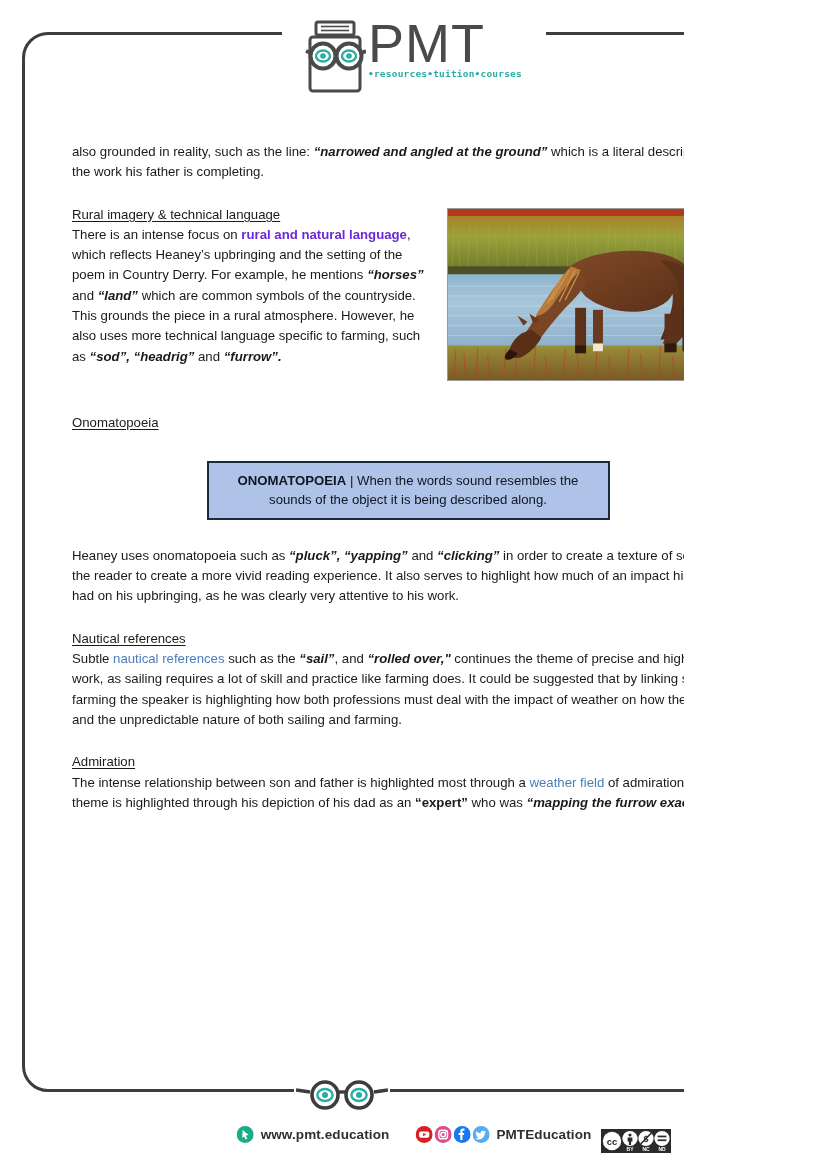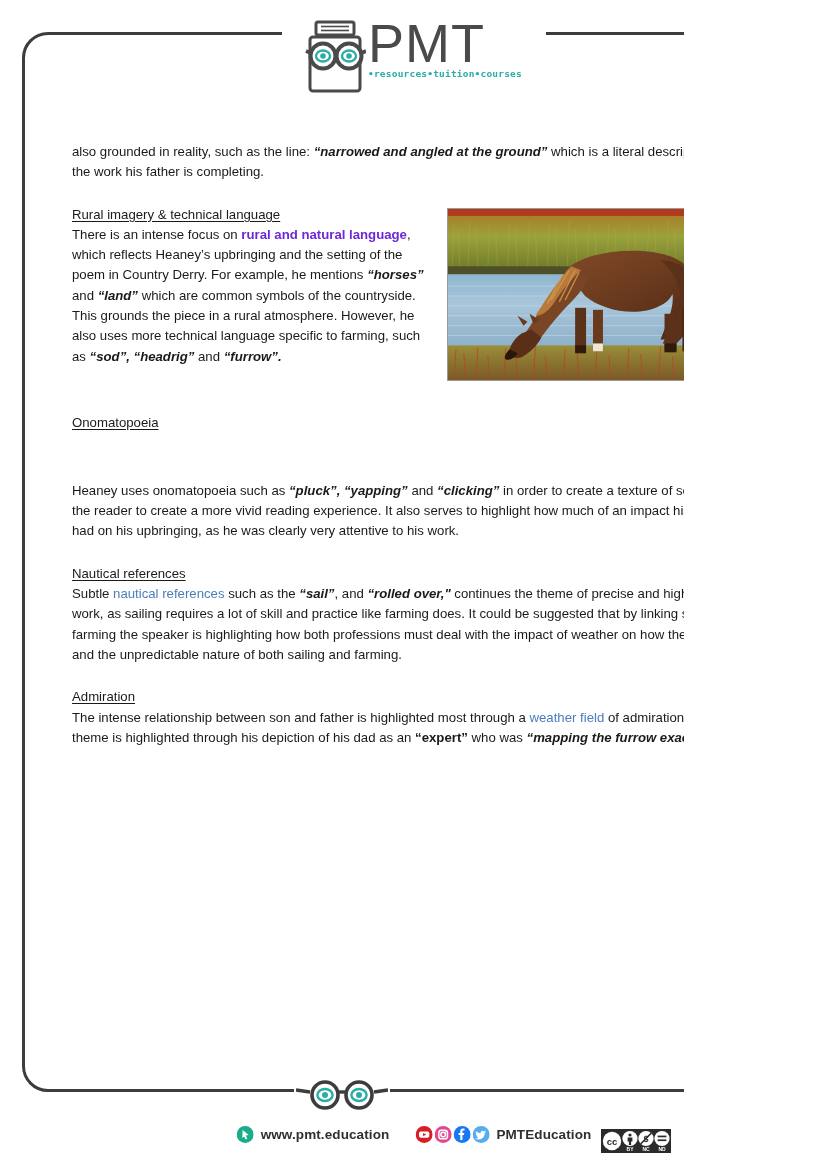--- a/index.html
+++ b/index.html
@@ -298,20 +298,25 @@
       <p><span>There is an intense focus on </span><span class="lnk">rural and natural language</span><span>, which reflects Heaney’s upbringing and the setting of the poem in Country Derry. For example, he mentions </span><span class="q">“horses”</span><span> and </span><span class="q">“land”</span><span> which are common symbols of the countryside. This grounds the piece in a rural atmosphere. However, he also uses more technical language specific to farming, such as </span><span class="q">“sod”, “headrig”</span><span> and </span><span class="q">“furrow”.</span></p>
     </div>
 
 
     <div class="gap-lg"></div>
 
     <p class="hd">Onomatopoeia</p>
 
     <div class="gap-md"></div>
 
+    <div id="defbox-wrap">
+      <div id="defbox">
+        <span class="term">ONOMATOPOEIA</span><span> | </span><span>When the words sound resembles the sounds of the object it is being described along.</span>
+      </div>
+    </div>
 
     <div class="gap-lg"></div>
 
     <p><span>Heaney uses onomatopoeia such as </span><span class="q">“pluck”, “yapping”</span><span> and </span><span class="q">“clicking”</span><span> in order to create a texture of sounds for the reader to create a more vivid reading experience. It also serves to highlight how much of an impact his father had on his upbringing, as he was clearly very attentive to his work.</span></p>
 
     <div class="gap-md"></div>
 
     <p class="hd">Nautical references</p>
     <p><span>Subtle </span><span class="lnk-n">nautical references</span><span> such as the </span><span class="q">“sail”</span><span>, and </span><span class="q">“rolled over,"</span><span> continues the theme of precise and highly skilled work, as sailing requires a lot of skill and practice like farming does. It could be suggested that by linking sailing as farming the speaker is highlighting how both professions must deal with the impact of weather on how they work, and the unpredictable nature of both sailing and farming.</span></p>
 

